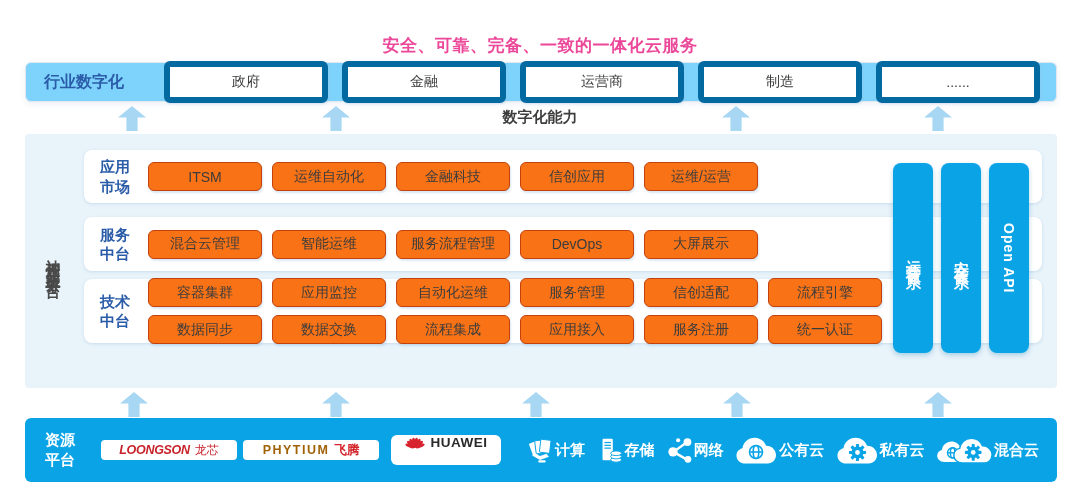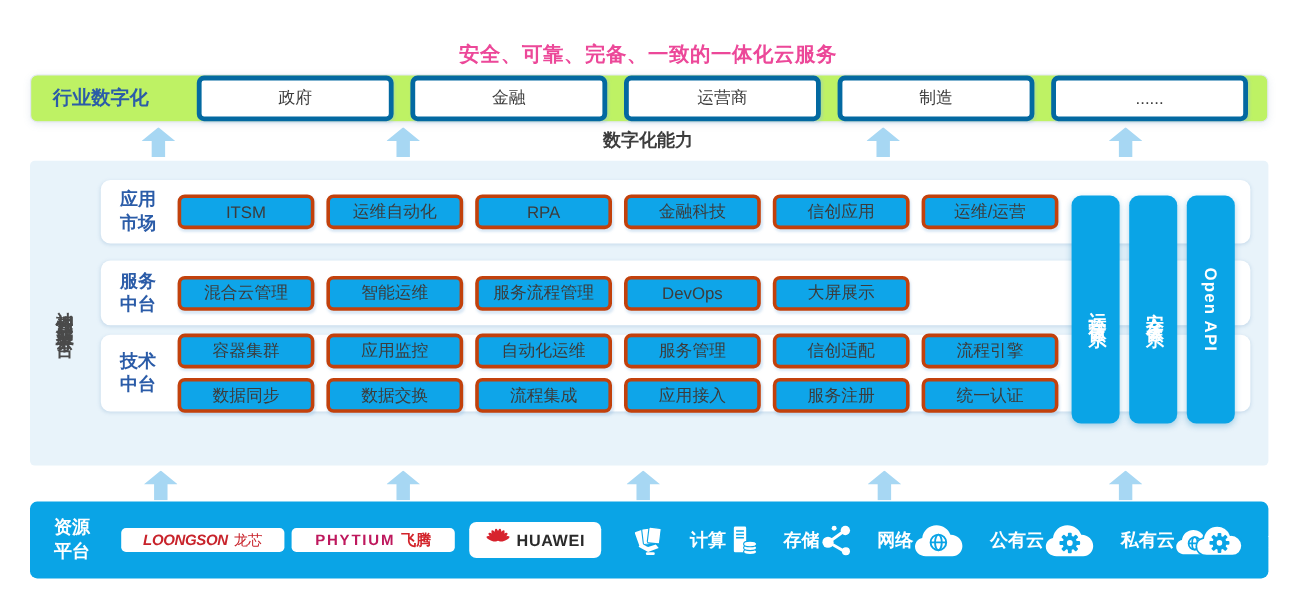--- a/index.html
+++ b/index.html
@@ -8,29 +8,29 @@
     font-family:"Liberation Sans","DejaVu Sans",sans-serif;overflow:hidden;
   }
   
   .page-title{
     position:absolute;top:14px;left:0;right:0;text-align:center;
     font-size:17px;font-weight:bold;color:#ec4899;letter-spacing:.5px;margin-top:20px;
   }
   
   .industry-row{
     position:absolute;left:25px;top:62px;width:1032px;height:40px;box-sizing:border-box;
-    background:#bef264;border:1px solid #e2e8ef;border-radius:6px;
+    background:#7dd3fc;border:1px solid #e2e8ef;border-radius:6px;
     box-shadow:0 2px 6px rgba(120,150,180,.15);
     display:flex;align-items:center;padding:0 16px 0 18px;gap:14px;
   }
   .industry-label{
     color:#2b5ca8;font-weight:bold;font-size:16px;white-space:nowrap;margin-right:26px;
   }
   .ibox{
-    flex:1;height:30px;border:4px solid #0369a1;border-radius:6px;background:#fff;
+    flex:1;height:30px;border:6px solid #0369a1;border-radius:6px;background:#fff;
     display:flex;align-items:center;justify-content:center;
     font-size:14px;color:#3c3c3c;box-shadow:1px 1px 2px rgba(150,190,225,.35);
   }
   
   .arrow{
     position:absolute;width:28px;height:25px;background:#a7d7f3;
     clip-path:polygon(50% 0,100% 46%,70% 46%,70% 100%,30% 100%,0 46%,0 46%);
   }
   .arrow{clip-path:polygon(50% 0,100% 46%,70% 46%,70% 100%,30% 100%,30% 46%,0 46%);}
   .at{top:106px;} .ab{top:392px;}
@@ -58,22 +58,22 @@
   .prow1{top:16px;height:53px;}
   .prow2{top:83px;height:54px;}
   .prow3{top:145px;height:64px;}
   .plabel{
     width:34px;color:#2b5ca8;font-weight:bold;font-size:15px;line-height:1.3;
     margin-right:14px;flex:none;
   }
   .pitems{display:flex;gap:10px;}
   .pitems-grid{display:grid;grid-template-columns:repeat(6,114px);gap:8px 10px;}
   .fbox{
-    width:114px;height:29px;box-sizing:border-box;background:#0ea5e9;
-    border:3px solid #c2410c;border-radius:6px;
+    width:114px;height:29px;box-sizing:border-box;background:#f97316;
+    border:1px solid #c2410c;border-radius:6px;
     display:flex;align-items:center;justify-content:center;
     font-size:14px;color:#3c3c3c;box-shadow:1px 2px 2px rgba(150,190,225,.35);
     white-space:nowrap;
   }
   .pillar{
     position:absolute;top:29px;width:40px;height:190px;background:#0aa4e6;border-radius:8px;
     color:#fff;font-weight:bold;font-size:15px;z-index:2;
     display:flex;align-items:center;justify-content:center;
     box-shadow:0 2px 5px rgba(0,120,180,.3);
   }
@@ -87,29 +87,29 @@
     display:flex;align-items:center;padding:0 18px 0 20px;
   }
   .res-label{font-size:15px;font-weight:bold;line-height:1.35;width:36px;margin-right:20px;flex:none;}
   .vendor-col{display:flex;flex-direction:row;gap:6px;margin-right:12px;flex:none;}
   .vendor-pill{
     background:#fff;border-radius:4px;height:20px;width:136px;
     display:flex;align-items:center;justify-content:center;gap:5px;flex:none;
   }
   .loongson-name{color:#c8232b;font-style:italic;font-weight:900;font-size:12.5px;letter-spacing:-.3px;}
   .loongson-cn{color:#c8232b;font-weight:normal;font-size:12px;}
-  .phytium-name{color:#be185d;font-weight:bold;font-size:12.5px;letter-spacing:1.5px;}
+  .phytium-name{color:#a16207;font-weight:bold;font-size:12.5px;letter-spacing:1.5px;}
   .phytium-cn{color:#d3242b;font-weight:bold;font-size:12.5px;}
   .huawei-pill{
     background:#fff;border-radius:6px;height:30px;width:110px;
-    display:flex;align-items:center;justify-content:center;gap:6px;margin-right:20px;flex:none;
+    display:flex;justify-content:center;gap:6px;margin-right:20px;flex:none;
   }
   .huawei-name{color:#2a2a2a;font-weight:bold;font-size:13.5px;letter-spacing:.5px;}
   .resources{flex:1;display:flex;align-items:center;justify-content:space-between;padding-left:6px;}
-  .res-item{display:flex;align-items:center;gap:20px;font-size:15px;font-weight:bold;color:#fff;white-space:nowrap;}
+  .res-item{display:flex;align-items:center;gap:0;font-size:15px;font-weight:bold;color:#fff;white-space:nowrap;}
   .res-item svg{display:block;}
 </style>
 </head>
 <body>
 
 <div class="canvas">
 
   <div class="page-title">安全、可靠、完备、一致的一体化云服务</div>
 
   <div class="industry-row">
@@ -128,21 +128,20 @@
   <div class="cap-label">数字化能力</div>
 
   <div class="platform">
     <div class="side-title">神州云鼎云服务平台</div>
 
     <div class="prow prow1">
       <span class="plabel">应用市场</span>
       <div class="pitems">
         <div class="fbox">ITSM</div>
         <div class="fbox">运维自动化</div>
-        <div class="fbox">RPA</div>
         <div class="fbox">金融科技</div>
         <div class="fbox">信创应用</div>
         <div class="fbox">运维/运营</div>
       </div>
     </div>
 
     <div class="prow prow2">
       <span class="plabel">服务中台</span>
       <div class="pitems">
         <div class="fbox">混合云管理</div>

